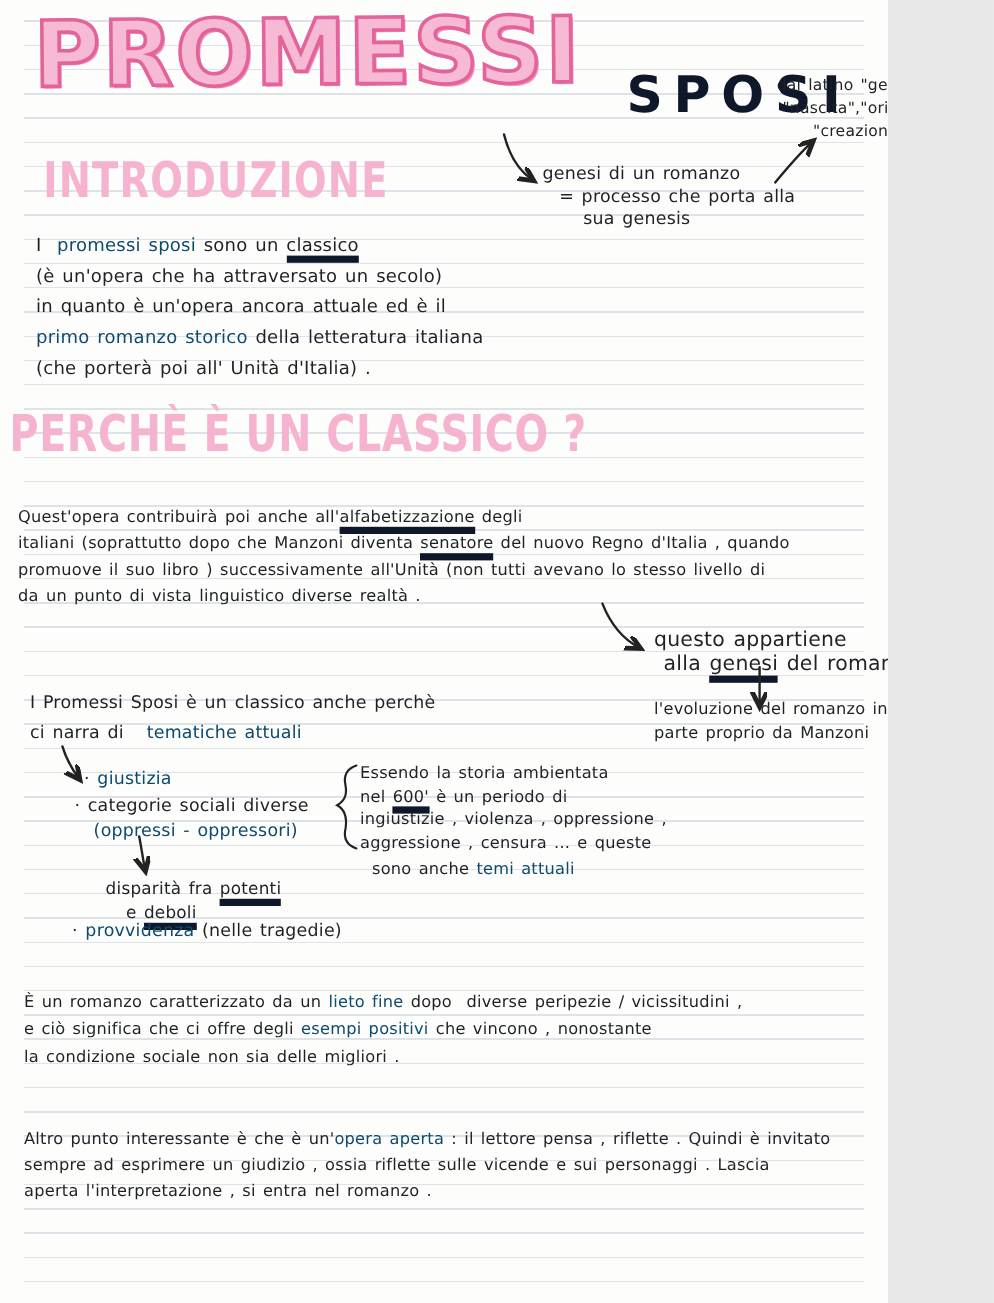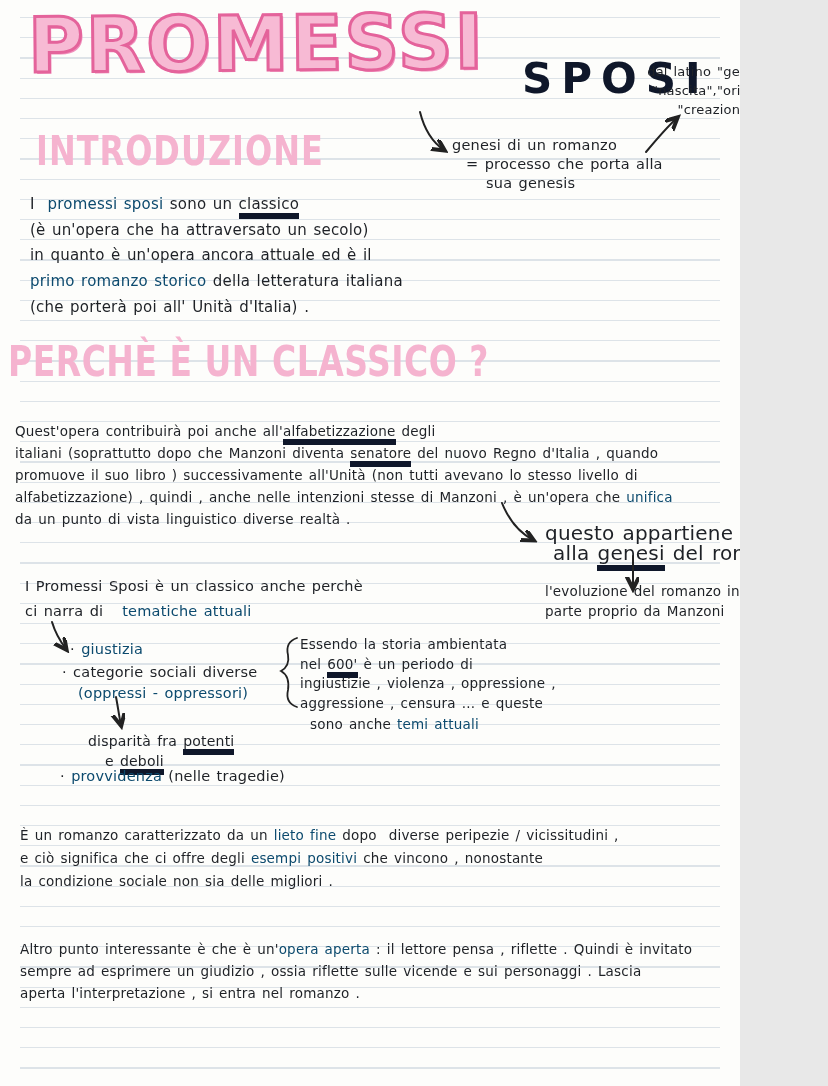--- a/index.html
+++ b/index.html
@@ -50,21 +50,21 @@
   #intro-para{left:30px;top:192px;font-size:15px;}
   #intro-para .hw-line{line-height:25.7px;}
   #etym-note{left:636px;top:62px;font-size:13px;text-align:center;width:160px;}
   #etym-note .hw-line{line-height:19px;}
   #genesi-note{left:452px;top:136px;font-size:14.5px;}
   #genesi-note .hw-line{line-height:19px;}
   #genesi-note .hw-line:nth-child(2){margin-left:14px;text-align:center;}
   #genesi-note .hw-line:nth-child(3){margin-left:34px;}
   #classic-para{left:15px;top:420px;font-size:13.5px;}
   #classic-para .hw-line{line-height:22px;}
-  #belongs-note{left:545px;top:523px;font-size:20px;}
+  #belongs-note{left:545px;top:523px;font-size:17px;}
   #belongs-note .hw-line{line-height:20px;}
   #belongs-note .hw-line:nth-child(2){margin-left:8px;}
   #evol-note{left:545px;top:581px;font-size:13.5px;}
   #evol-note .hw-line{line-height:20px;}
   #themes-para{left:25px;top:574px;font-size:14.5px;}
   #themes-para .hw-line{line-height:25px;}
   #bullet-giustizia{left:70px;top:641px;font-size:14.5px;}
   #bullet-categorie{left:62px;top:662px;font-size:14.5px;}
   #bullet-categorie .hw-line{line-height:21px;}
   #bullet-categorie .hw-line:nth-child(2){margin-left:16px;}
@@ -113,21 +113,20 @@
     <div class="hw-line"><span class="seg-k">(è un'opera che ha attraversato un secolo)</span></div>
     <div class="hw-line"><span class="seg-k">in quanto è un'opera ancora attuale ed è il</span></div>
     <div class="hw-line"><span class="seg-p">primo romanzo storico</span><span class="seg-k"> della letteratura italiana</span></div>
     <div class="hw-line"><span class="seg-k">(che porterà poi all' Unità d'Italia) .</span></div>
   </div>
 
   <div class="hw" id="classic-para">
     <div class="hw-line"><span class="seg-k">Quest'opera contribuirà poi anche all'</span><span class="seg-ku">alfabetizzazione</span><span class="seg-k"> degli</span></div>
     <div class="hw-line"><span class="seg-k">italiani (soprattutto dopo che Manzoni diventa </span><span class="seg-ku">senatore</span><span class="seg-k"> del nuovo Regno d'Italia , quando</span></div>
     <div class="hw-line"><span class="seg-k">promuove il suo libro ) successivamente all'Unità (non tutti avevano lo stesso livello di</span></div>
-    <div class="hw-line"><span class="seg-k">alfabetizzazione) , quindi , anche nelle intenzioni stesse di Manzoni , è un'opera che </span><span class="seg-p">unifica</span></div>
     <div class="hw-line"><span class="seg-k">da un punto di vista linguistico diverse realtà .</span></div>
   </div>
 
   <div class="hw" id="belongs-note">
     <div class="hw-line"><span class="seg-k">questo appartiene</span></div>
     <div class="hw-line"><span class="seg-k">alla </span><span class="seg-ku">genesi</span><span class="seg-k"> del romanzo</span></div>
   </div>
 
   <div class="hw" id="evol-note">
     <div class="hw-line"><span class="seg-k">l'evoluzione del romanzo in Italia</span></div>

